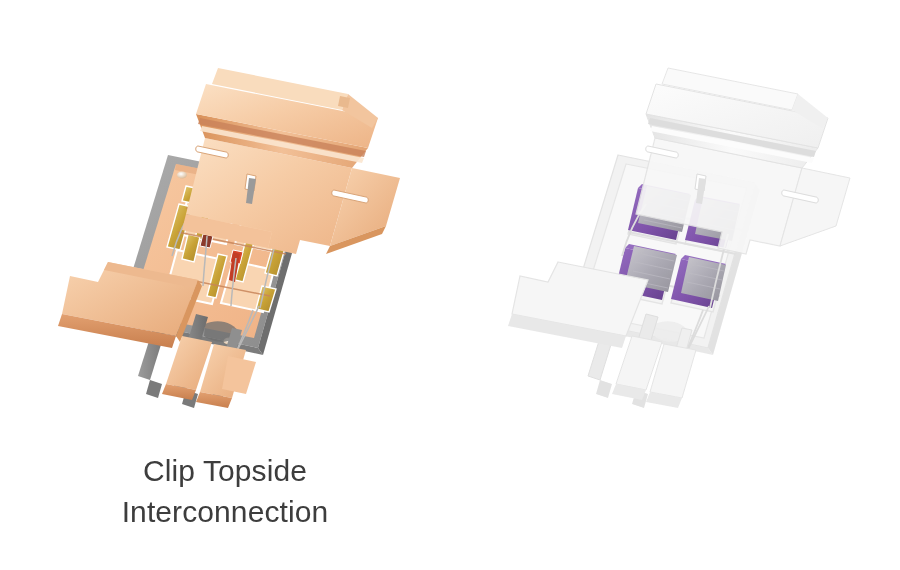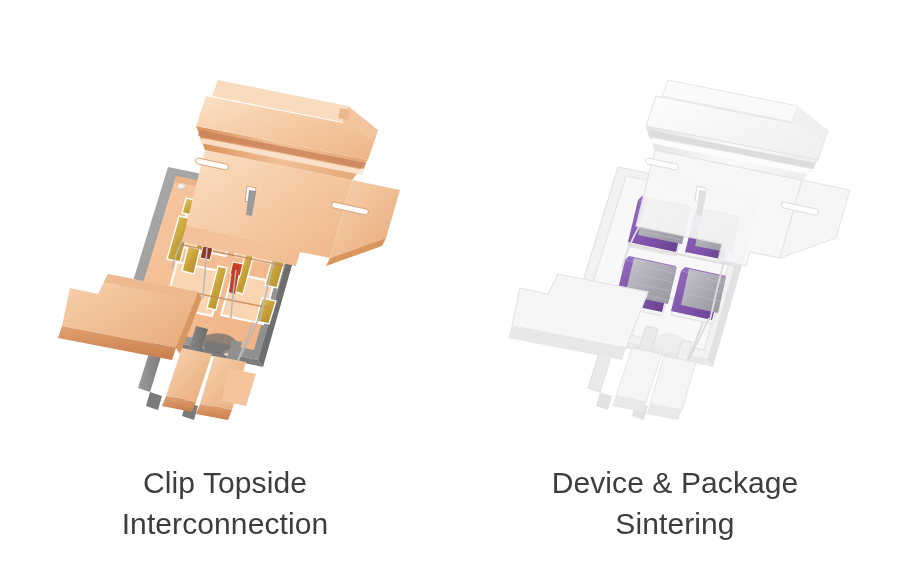--- a/index.html
+++ b/index.html
@@ -3,21 +3,21 @@
 <meta charset="utf-8">
 <style>
   html,body{margin:0;padding:0;}
   body{
     width:900px;height:570px;
     background:#ffffff;
     font-family:"Liberation Sans","DejaVu Sans",sans-serif;
     overflow:hidden;
   }
   #stage{position:relative;width:900px;height:570px;background:#fff;}
-  .panel{position:absolute;top:12px;height:418px;width:450px;padding-left:10px;}
+  .panel{position:absolute;top:0;height:418px;width:450px;padding-left:10px;}
   .panel-left{left:0;}
   .panel-right{left:450px;}
   .figure{position:absolute;left:0;top:18px;width:450px;height:410px;}
   .figure svg{display:block;width:450px;height:410px;}
   .caption{
     position:absolute;left:0;top:450px;width:450px;
     text-align:center;
     color:#3d3d3d;
     font-size:30px;
     line-height:41px;
@@ -350,17 +350,15 @@
               <path d="M334,172 L366,179 C369,179 369,185 366,185 L334,178 C331,178 331,172 334,172 Z"></path>
               <path d="M247,156 L256,158 L254,173 L245,171 Z"></path>
             </g>
             <polygon points="249,160 256,161 252,186 246,185" fill="#E0E0E0"></polygon>
           </g>
 
         </g>
       </svg>
     </div>
 
-    <div class="caption">Device &amp; Package
-Sintering</div>
   </div>
 
 </div>
 
 </body></html>

